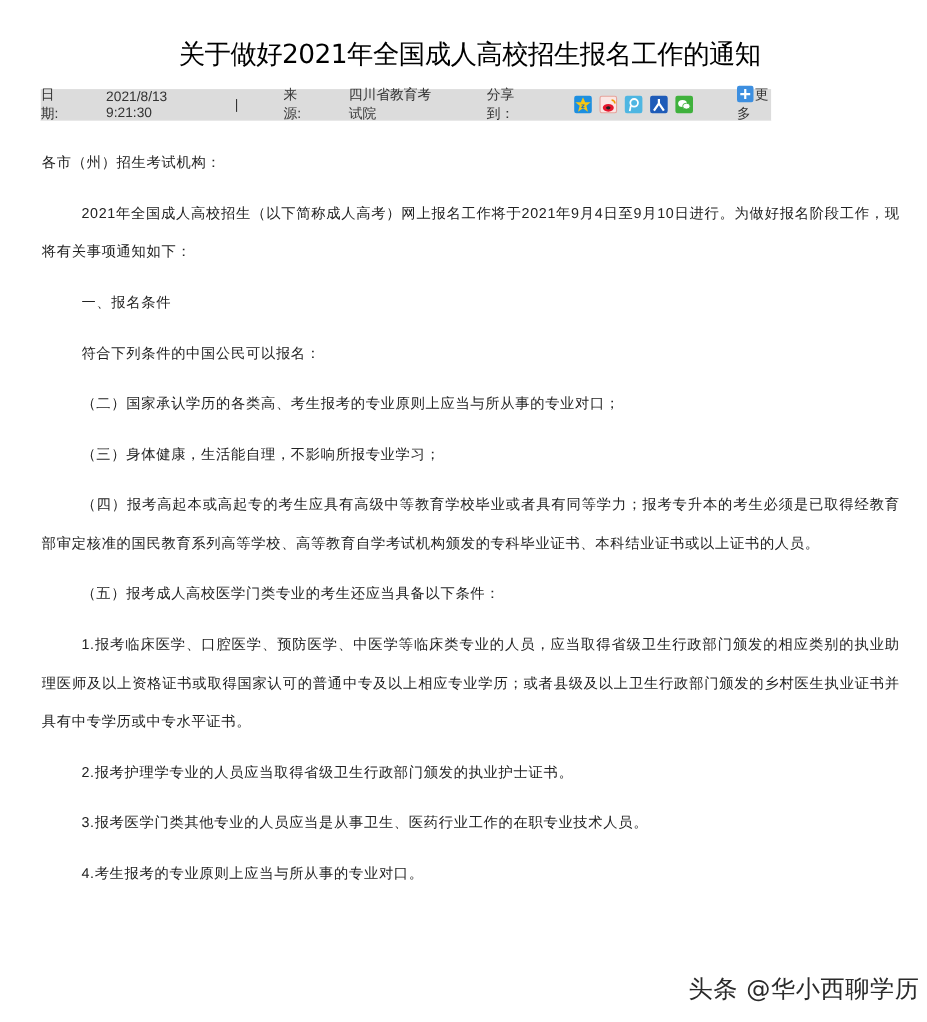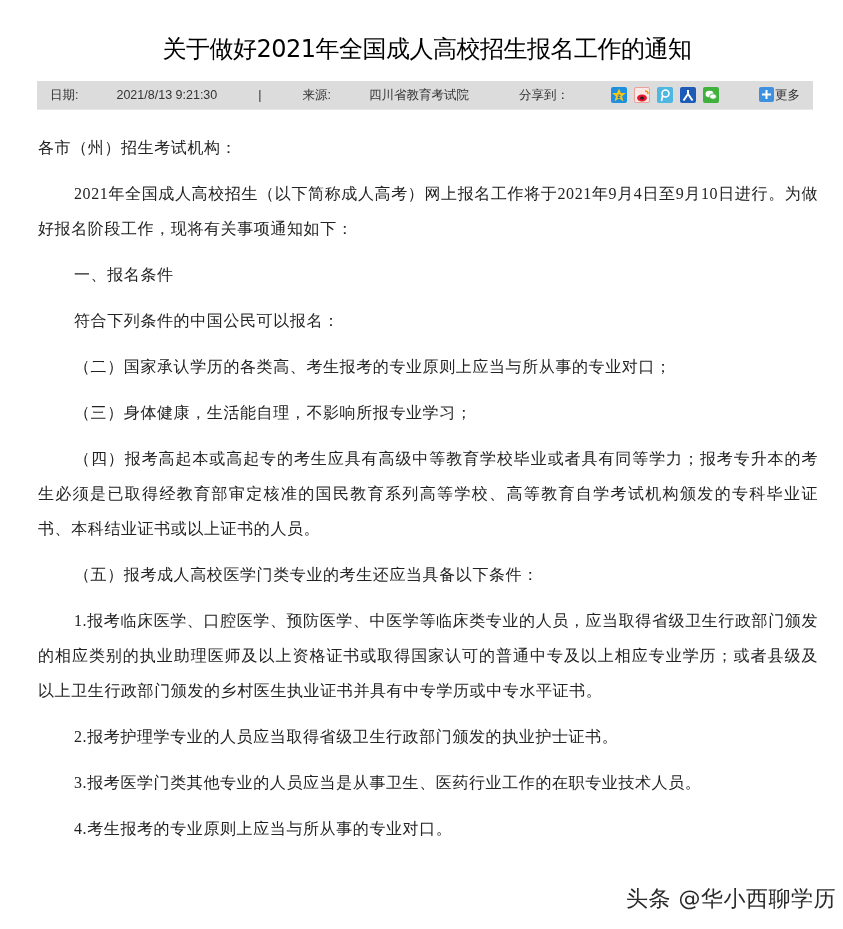--- a/index.html
+++ b/index.html
@@ -4,40 +4,40 @@
   <style>
     html, body { margin: 0; padding: 0; background: #ffffff; }
     body { width: 843px; height: 929px; position: relative; overflow: hidden; }
     .page { position: absolute; left: 37px; top: 0; width: 780px; }
     .title {
       position: absolute; left: 0; top: 33px; width: 780px; text-align: center;
       font-family: "DejaVu Sans", "Liberation Sans", sans-serif;
       font-size: 24px; color: #000000; letter-spacing: -0.5px; line-height: 32px; white-space: nowrap;
     }
     .meta-bar {
-      position: absolute; left: 0; top: 81px; width: 776px; height: 28px;
+      position: absolute; left: 0; top: 81px; width: 664px; height: 28px;
       background: #dcdcdc; border-bottom: 1px solid #e8e8e8;
       display: flex; align-items: center; justify-content: center;
       font-family: "Liberation Sans", "DejaVu Sans", sans-serif;
       font-size: 12.5px; color: #333; gap: 38px;
     }
     .meta-bar .sep { margin: 0 3px; }
     .share-label { margin-left: 12px; }
     .share-icons { display: inline-flex; align-items: center; margin-left: 4px; }
     .share-icon {
       width: 16px; height: 16px; margin-right: 7px; display: inline-block; border-radius: 2px;
       position: relative; cursor: pointer;
     }
     .share-icon svg { width: 16px; height: 16px; display: block; }
     .more-link { margin-left: -5px; color: #333; cursor: pointer; text-decoration: none; }
     .more-box { width: 15px; height: 15px; background: #3d8fe0; border-radius: 2px; display:inline-flex; align-items:center; justify-content:center; margin-right:1px; vertical-align:-3px; }
     .content {
       position: absolute; left: 1px; top: 130px; width: 780px;
-      font-family: Liberation Serif, serif;
-      font-size: 16px; color: #222; line-height: 35px; letter-spacing: 0.6px;
+      font-family: Liberation Sans, sans-serif;
+      font-size: 13px; color: #222; line-height: 35px; letter-spacing: 0.6px;
     }
     .content p { margin: 0 0 11px 0; text-align: justify; }
     .indent { text-indent: 36px; }
     .watermark {
       position: absolute; left: 626px; top: 884px;
       font-family: "DejaVu Sans", "Liberation Sans", sans-serif;
       font-size: 22px; color: #2a2a2a; letter-spacing: 0.5px;
       text-shadow: 0 0 2px #fff, 0 0 3px #fff;
     }
   </style>

